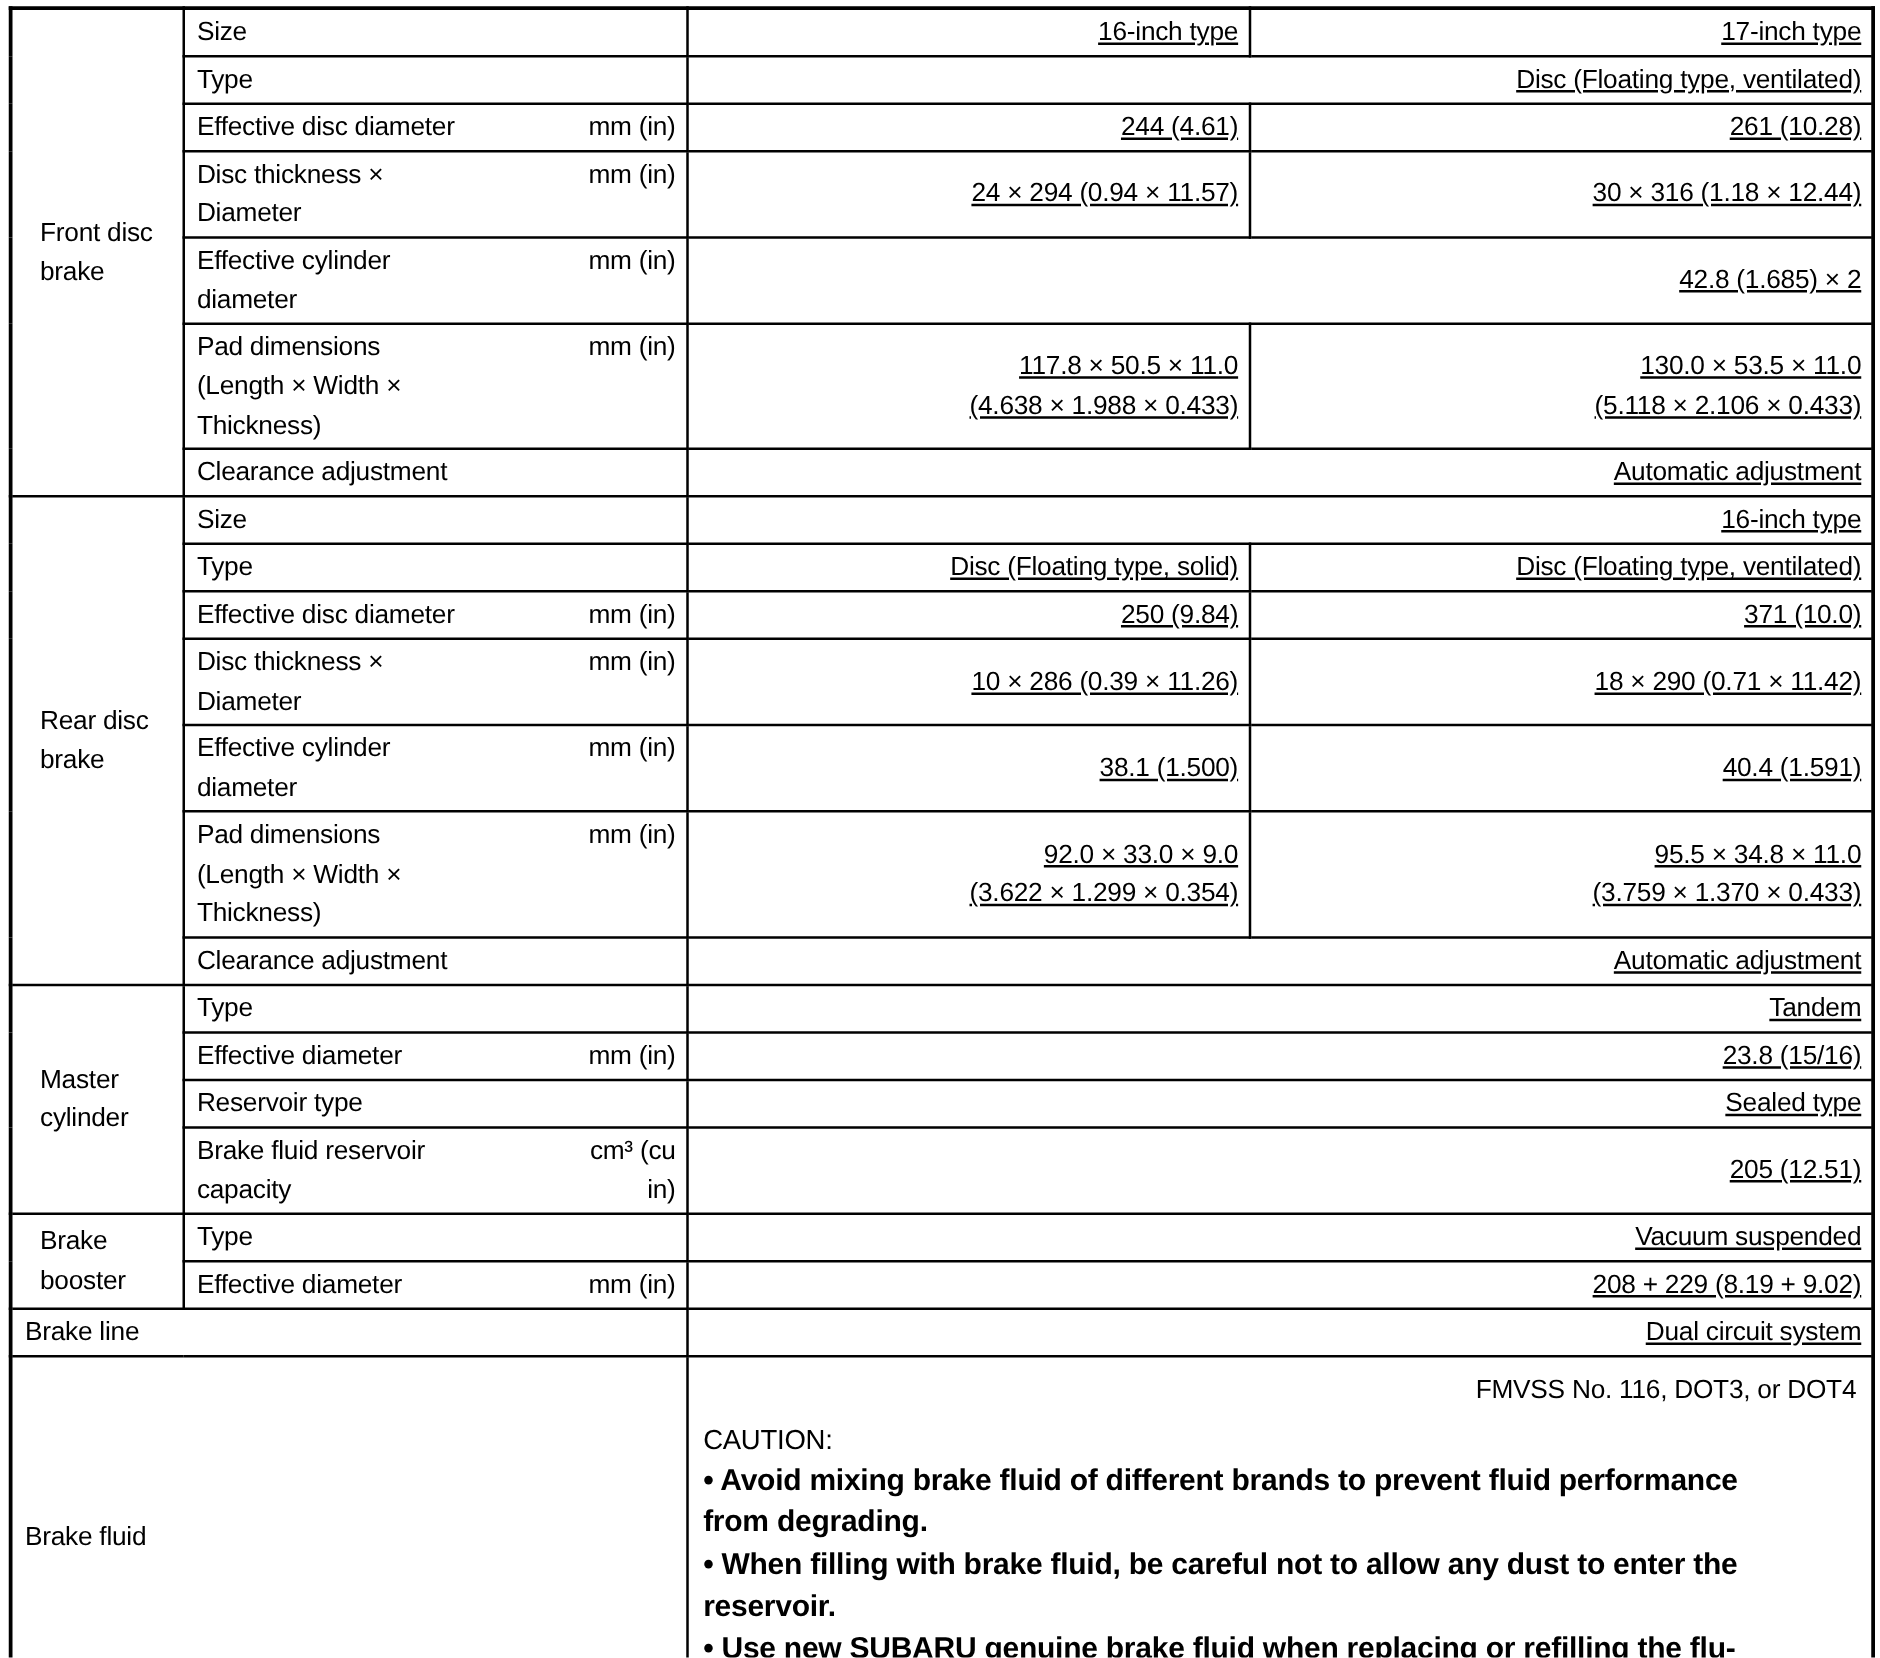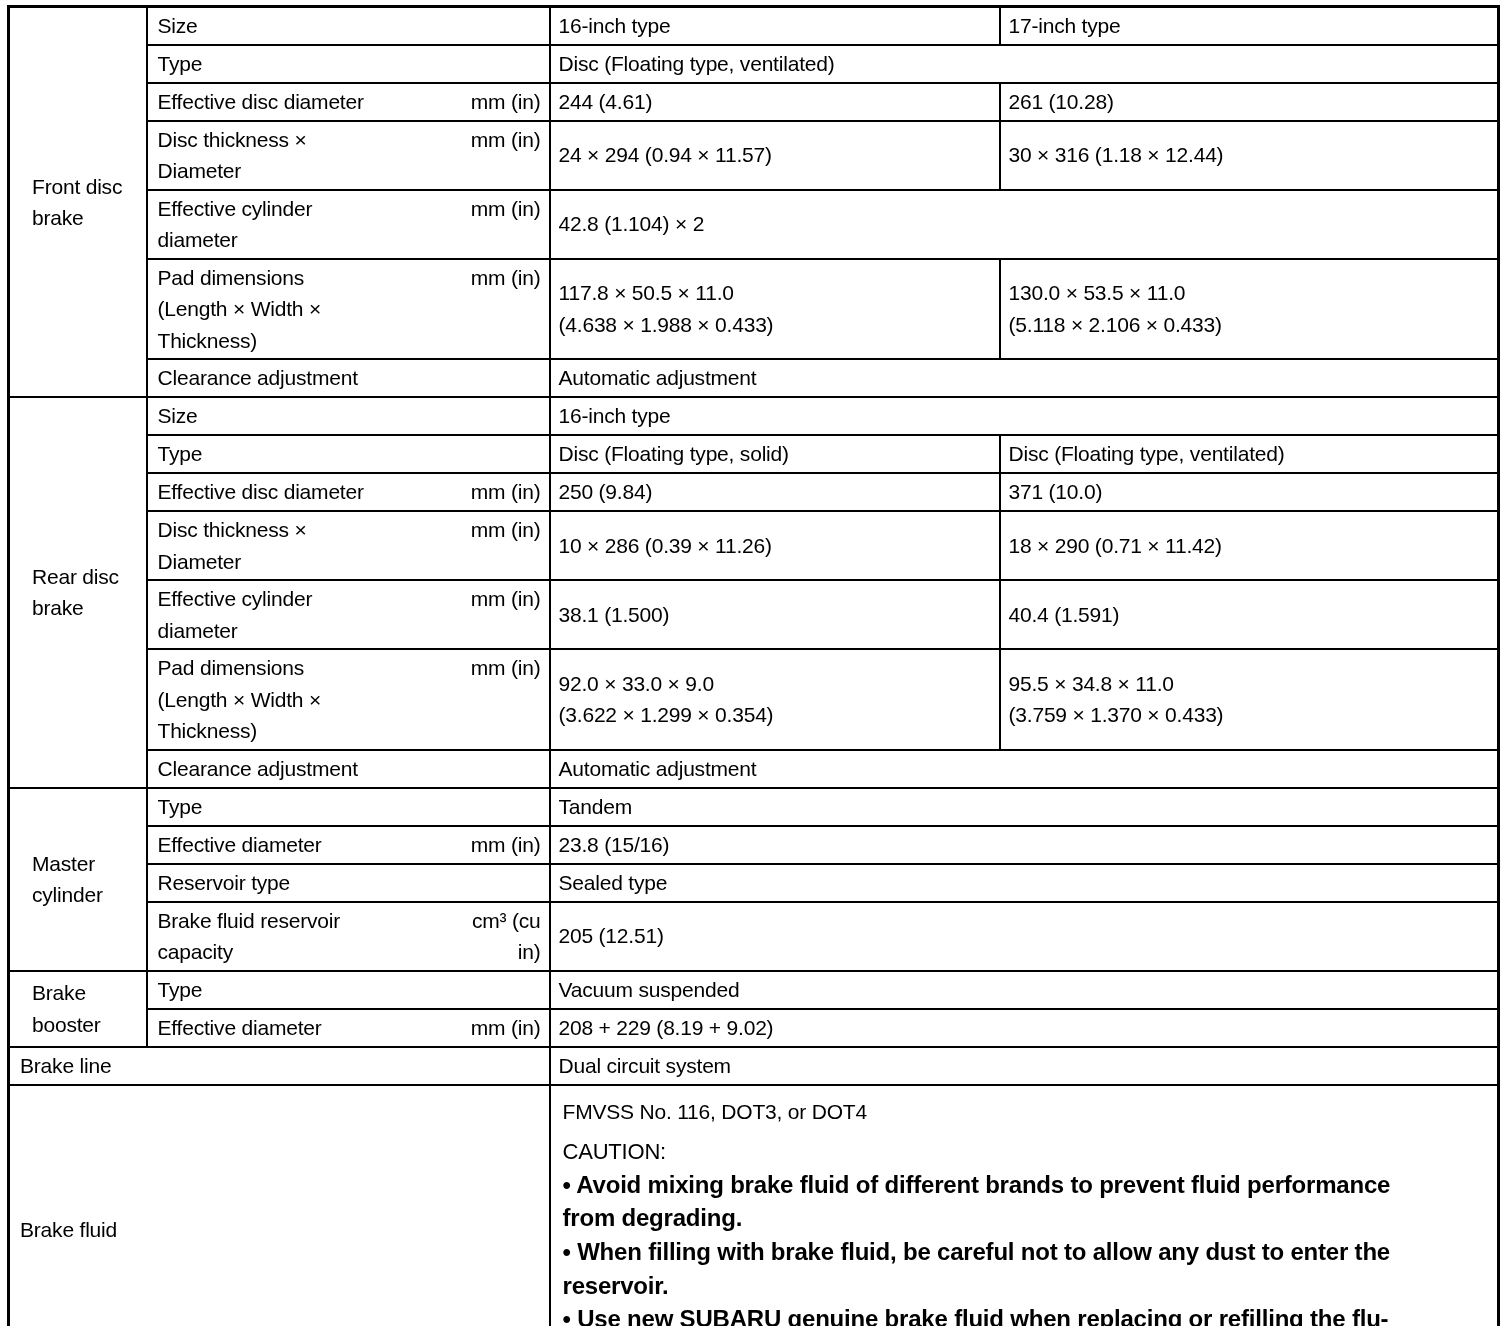--- a/index.html
+++ b/index.html
@@ -47,29 +47,30 @@
     gap: 6px;
   }
   .lab { white-space: pre-line; }
   .unit {
     margin-left: auto;
     text-align: right;
     white-space: pre-line;
     flex-shrink: 0;
   }
   td.val {
-    text-align: left;
+    text-align: right;
     white-space: pre-line;
+    text-decoration: underline;
   }
   td.fluid {
     vertical-align: top;
     padding: 6px 12px 4px 12px;
   }
   .fluid-spec {
-    text-align: left;
+    text-align: right;
     white-space: pre-line;
     margin: 4px 0 10px 0;
   }
   .caution-title {
     font-weight: normal;
     font-size: 22px;
     line-height: 1.4;
   }
   .caution-item {
     font-weight: bold;
@@ -131,21 +132,21 @@
         <td class="val">30 × 316 (1.18 × 12.44)</td>
       </tr>
       <tr class="r2">
         <td class="label">
             <div class="cellwrap">
               <span class="lab">Effective cylinder
 diameter</span>
               <span class="unit">mm (in)</span>
             </div>
           </td>
-        <td class="val" colspan="2">42.8 (1.104) × 2</td>
+        <td class="val" colspan="2">42.8 (1.685) × 2</td>
       </tr>
       <tr class="r3">
         <td class="label">
             <div class="cellwrap">
               <span class="lab">Pad dimensions
 (Length × Width ×
 Thickness)</span>
               <span class="unit">mm (in)</span>
             </div>
           </td>

